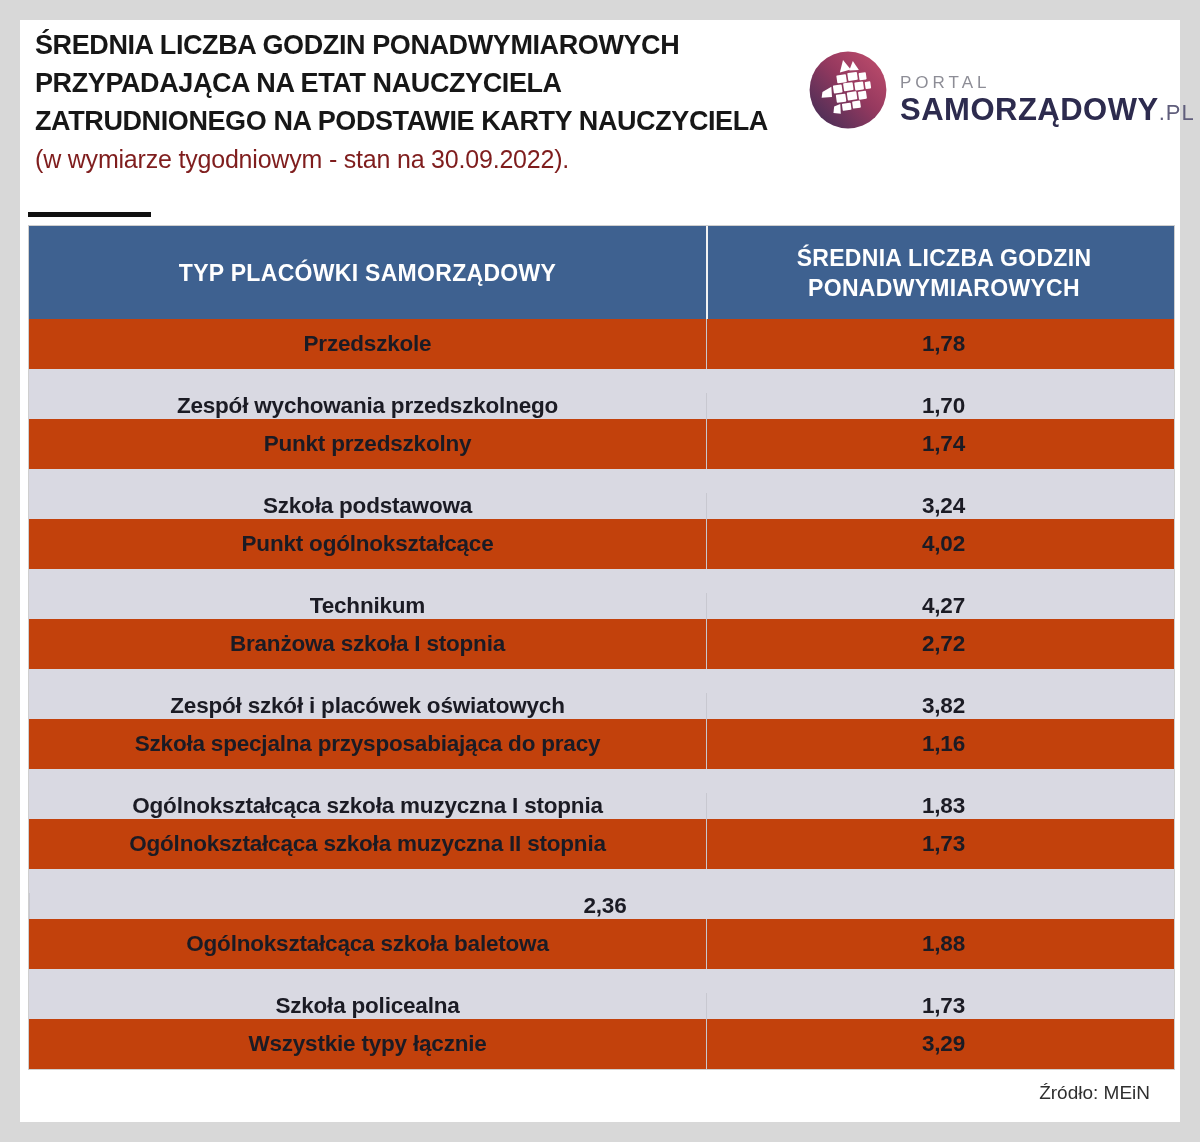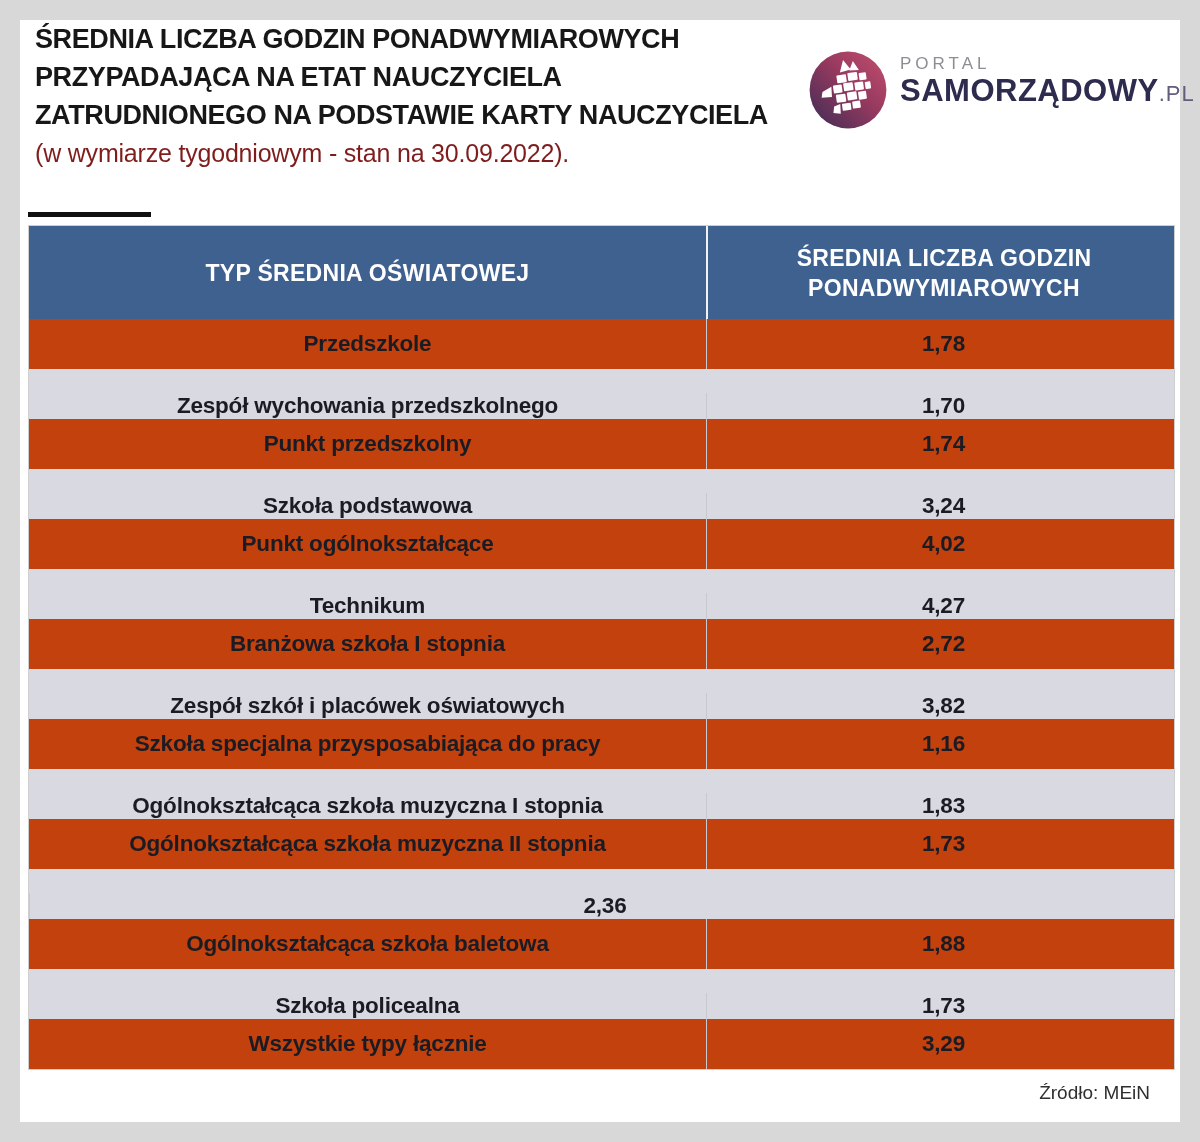--- a/index.html
+++ b/index.html
@@ -10,36 +10,36 @@
     font-family:"Liberation Sans", sans-serif;
     overflow:hidden;
   }
   .content {
     position:absolute; left:20px; top:20px;
     width:1160px; height:1102px;
     background:#ffffff;
   }
 
   
-  .title-block { position:absolute; left:15px; top:0; width:800px; }
+  .title-block { position:absolute; left:15px; top:6px; width:800px; }
   .title-line {
     font-weight:700; font-size:27px; line-height:38px;
     color:#171717; letter-spacing:-0.4px; white-space:nowrap;
   }
   .subtitle {
     font-size:25px; line-height:36px; color:#7f1d1d; font-weight:400;
     letter-spacing:-0.2px; margin-top:1px;
   }
   .dash {
     position:absolute; left:8px; top:192px;
     width:123px; height:5px; background:#101010;
   }
 
   
-  .logo { position:absolute; left:788px; top:30px; display:flex; align-items:flex-start; }
+  .logo { position:absolute; left:788px; top:30px; display:flex; align-items:flex-end; }
   .logo-icon { width:80px; height:80px; }
   .logo-text { margin-left:12px; padding-top:4px; }
   .logo-portal {
     font-size:17px; letter-spacing:4px; color:#8d8d96; font-weight:400;
     line-height:20px;
   }
   .logo-main {
     font-size:31px; font-weight:700; color:var(--logo-navy,#2d2b4e);
     letter-spacing:0.5px; line-height:34px; white-space:nowrap;
   }
@@ -121,21 +121,21 @@
     <div class="logo-text">
       <div class="logo-portal">PORTAL</div>
       <div class="logo-main"><span>SAMORZĄDOWY</span><span class="logo-tld">.PL</span></div>
     </div>
   </div>
 
   <div class="dash"></div>
 
   <div class="table">
     <div class="thead">
-      <div class="cell c1">TYP ŚREDNIA OŚWIATOWEJ</div>
+      <div class="cell c1">TYP PLACÓWKI SAMORZĄDOWY</div>
       <div class="cell c2">
         <span>
           <span>ŚREDNIA LICZBA GODZIN</span><br>
           <span>PONADWYMIAROWYCH</span>
         </span>
       </div>
     </div>
     <div id="tbody">
         <div class="trow">
           <div class="cell c1">Przedszkole</div>

